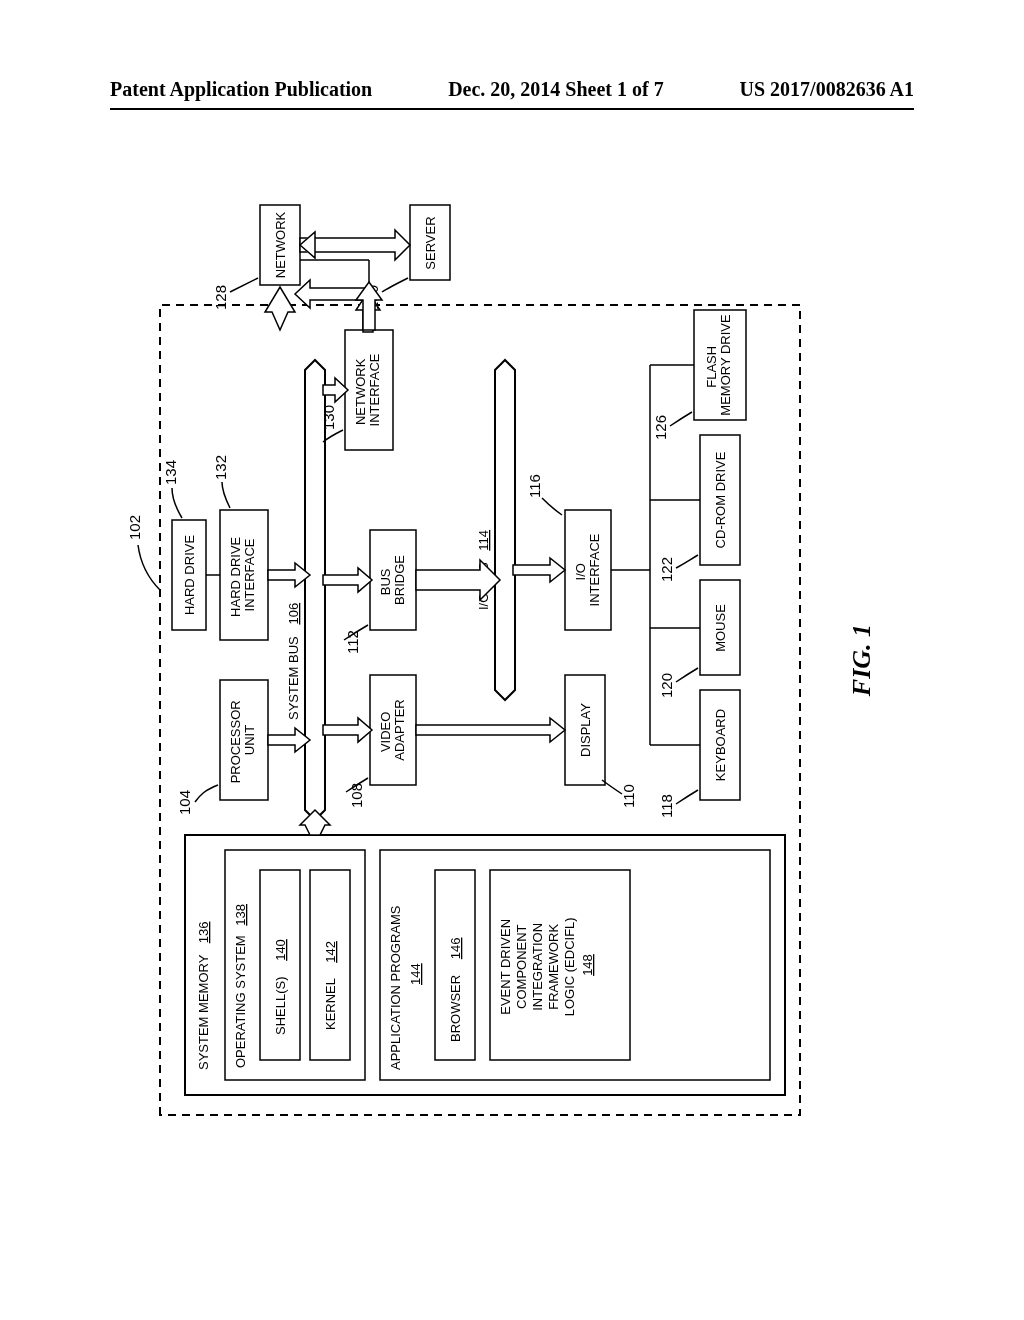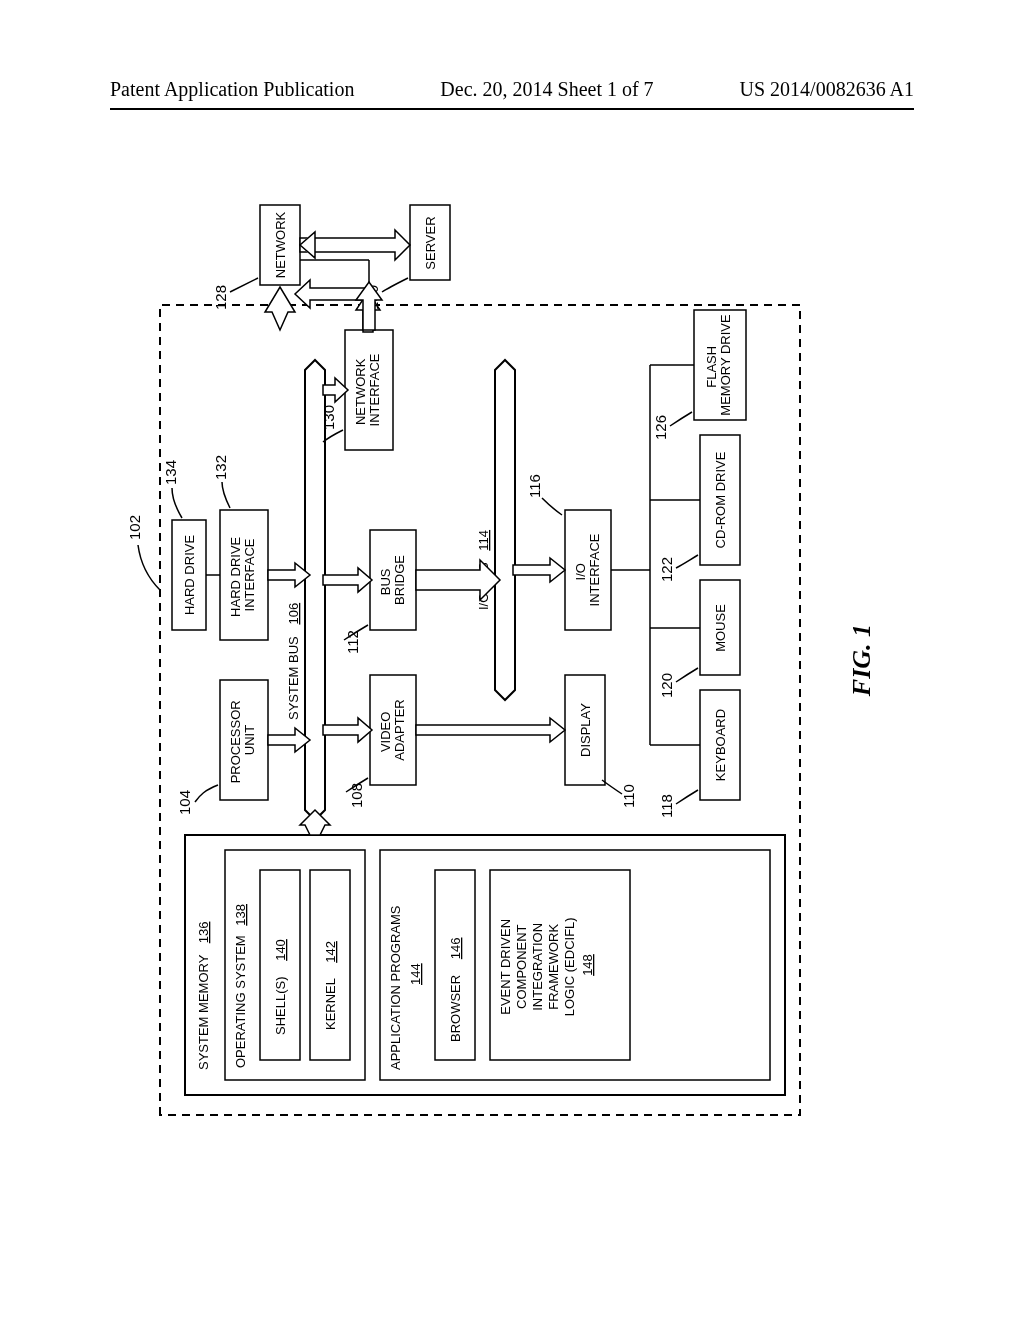--- a/index.html
+++ b/index.html
@@ -18,21 +18,21 @@
   .header {
     position: absolute;
     top: 78px;
     left: 0;
     width: 1024px;
     display: flex;
     justify-content: space-between;
     padding: 0 110px 0 110px;
     box-sizing: border-box;
     font-size: 20px;
-    font-weight: normal;
+    font-weight: bold;
   }
   .header-rule {
     position: absolute;
     top: 108px;
     left: 110px;
     width: 804px;
     border-top: 2px solid #000;
   }
   .diagram-area {
     position: absolute;
@@ -64,21 +64,21 @@
   }
 </style>
 </head>
 <body>
 
 <div class="page">
 
   <div class="header">
     <span>Patent Application Publication</span>
     <span>Dec. 20, 2014  Sheet 1 of 7</span>
-    <span>US 2014/0082636 A1</span>
+    <span>US 2017/0082636 A1</span>
   </div>
   <div class="header-rule"></div>
 
   <div class="diagram-area">
     
     <svg viewBox="0 0 810 930">
       <g transform="translate(0,930) rotate(-90)">
 
         <rect x="15" y="50" width="810" height="640" fill="none" stroke="#000" stroke-width="2" stroke-dasharray="8 6"></rect>
 

